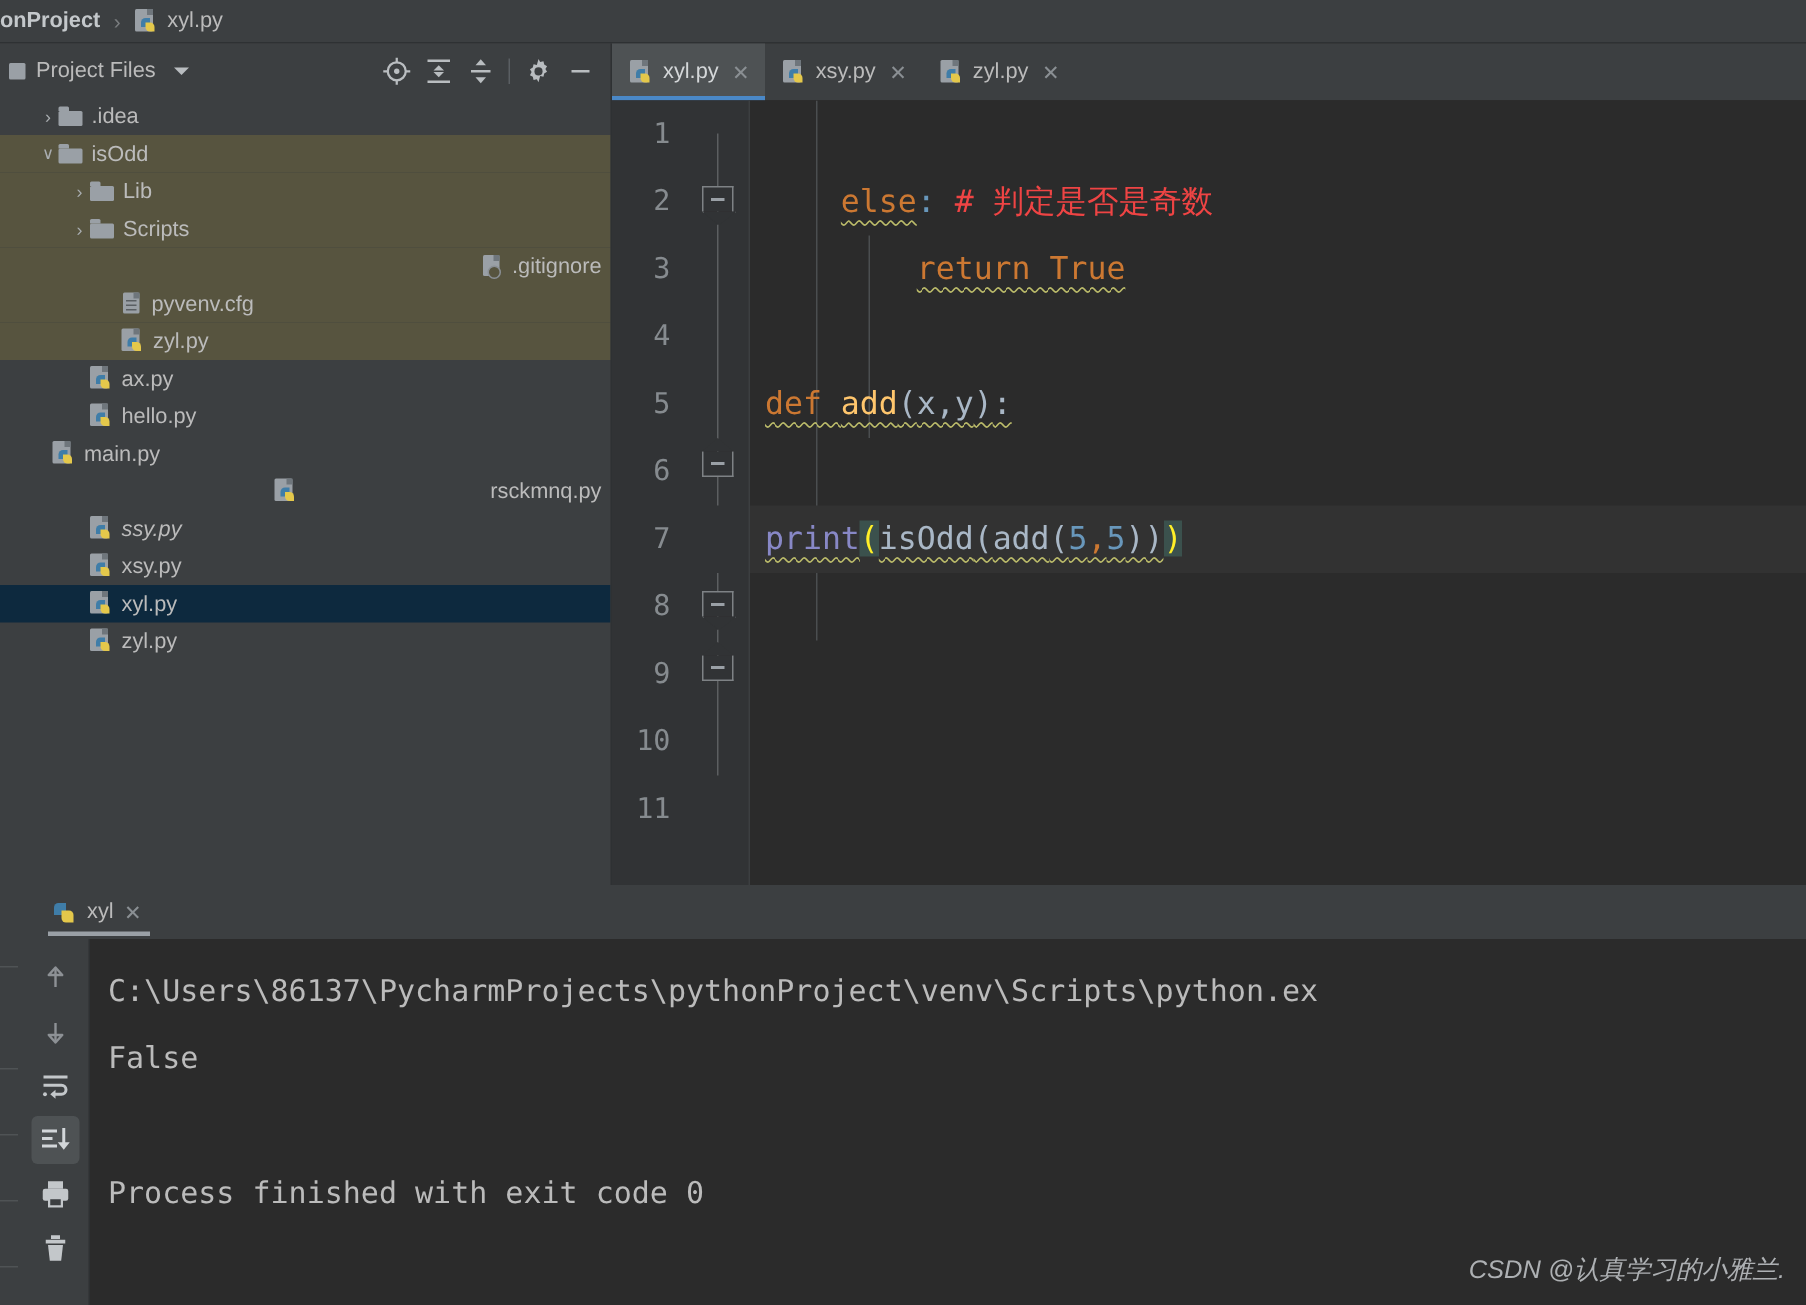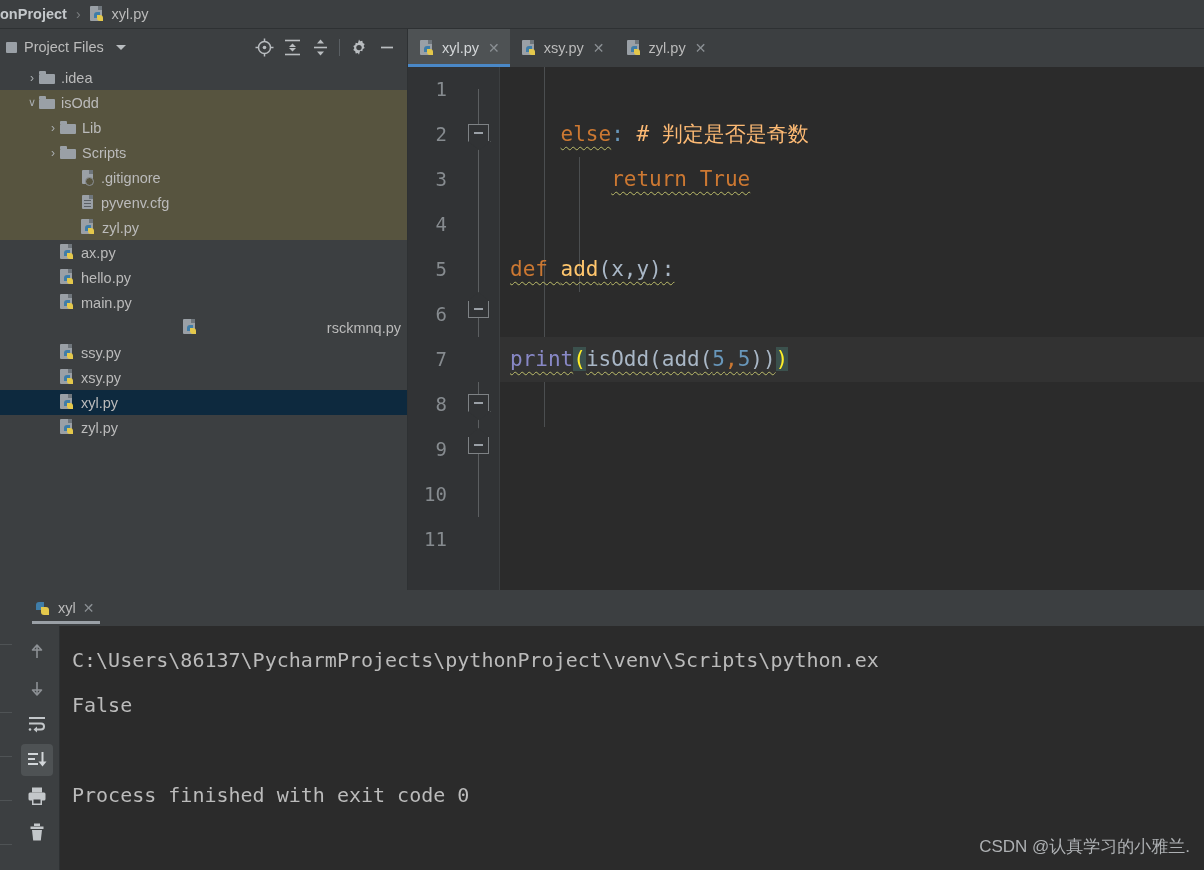--- a/index.html
+++ b/index.html
@@ -144,21 +144,21 @@
   }
 
   #code {
     flex:1; position:relative; background:#2b2b2b; overflow:hidden;
     font-family:"DejaVu Sans Mono", monospace; font-size:21px;
   }
   .cline { height:45px; line-height:45px; white-space:pre; position:relative; padding-left:10px; }
   .cline.current { background:#323232; }
   .indent-guide { position:absolute; top:0; bottom:0; width:1px; background:#4b4e50; }
 
-  .tk-comment { color:#fdba74; }
+  .tk-comment { color:#ef4444; }
   .tk-kw { color:#cc7832; }
   .tk-fn { color:#ffc66d; }
   .tk-num { color:#6897bb; }
   .tk-def { color:#a9b7c6; }
   .tk-print { color:#8888c6; }
   .tk-brace { color:#a9b7c6; }
   .tk-match { color:#ffef28; background:#3b514d; }
   .wavy { text-decoration: underline wavy #bcbc6a; text-decoration-thickness:1px; text-underline-offset:5px; }
 
   
@@ -190,20 +190,21 @@
     flex:1; background:#2b2b2b; position:relative; overflow:hidden;
     font-family:"DejaVu Sans Mono", monospace; font-size:20px; color:#bbbbbb;
     padding: 12px 0 0 12px;
   }
   .coline { height:45px; line-height:45px; white-space:pre; }
 
   #watermark {
     position:absolute; right:14px; bottom:12px;
     color:#b9bcbf; font-size:17px; opacity:.92;
     font-family:"Liberation Sans", sans-serif;
+    font-style:italic;
   }
 
   .ico { display:block; }
 </style>
 </head>
 <body>
 
 <div id="app">
 
   <div id="breadcrumb-bar">
@@ -296,21 +297,21 @@
           <span class="lbl">Lib</span>
         </div>
         <div class="trow venvgrp" style="padding-left: 46px;">
           <span class="arrow">›</span>
           <span class="foldericon">
             <span class="tab"></span>
             <span class="body"></span>
           </span>
           <span class="lbl">Scripts</span>
         </div>
-        <div class="trow venvgrp" style="padding-left: 67px;">
+        <div class="trow venvgrp" style="padding-left: 67px; justify-content: flex-end;">
           <span class="arrow blank">&nbsp;</span>
           <span class="fileicon">
             <span class="page"></span>
             <span class="fold"></span>
             <span class="gitbadge" style="position: absolute; left: 4px; top: 8px; width: 9px; height: 9px; border: 1.6px solid rgb(139, 144, 150); border-radius: 50%; background: rgb(87, 84, 63);"></span>
           </span>
           <span class="lbl">.gitignore</span>
         </div>
         <div class="trow venvgrp" style="padding-left: 67px;">
           <span class="arrow blank">&nbsp;</span>
@@ -346,41 +347,41 @@
         <div class="trow" style="padding-left: 46px;">
           <span class="arrow blank">&nbsp;</span>
           <span class="pyicon">
             <span class="page"></span>
             <span class="fold"></span>
             <span class="snake-b"></span>
             <span class="snake-y"></span>
           </span>
           <span class="lbl">hello.py</span>
         </div>
-        <div class="trow" style="padding-left: 46px;">
+        <div class="trow" style="padding-left: 21px;">
           <span class="arrow blank">&nbsp;</span>
           <span class="pyicon">
             <span class="page"></span>
             <span class="fold"></span>
             <span class="snake-b"></span>
             <span class="snake-y"></span>
           </span>
           <span class="lbl">main.py</span>
         </div>
         <div class="trow" style="padding-left: 46px; justify-content: space-between;">
           <span class="arrow blank">&nbsp;</span>
           <span class="pyicon">
             <span class="page"></span>
             <span class="fold"></span>
             <span class="snake-b"></span>
             <span class="snake-y"></span>
           </span>
           <span class="lbl">rsckmnq.py</span>
         </div>
-        <div class="trow" style="padding-left: 46px;">
+        <div class="trow" style="padding-left: 46px; font-style: italic;">
           <span class="arrow blank">&nbsp;</span>
           <span class="pyicon">
             <span class="page"></span>
             <span class="fold"></span>
             <span class="snake-b"></span>
             <span class="snake-y"></span>
           </span>
           <span class="lbl">ssy.py</span>
         </div>
         <div class="trow" style="padding-left: 46px;">

